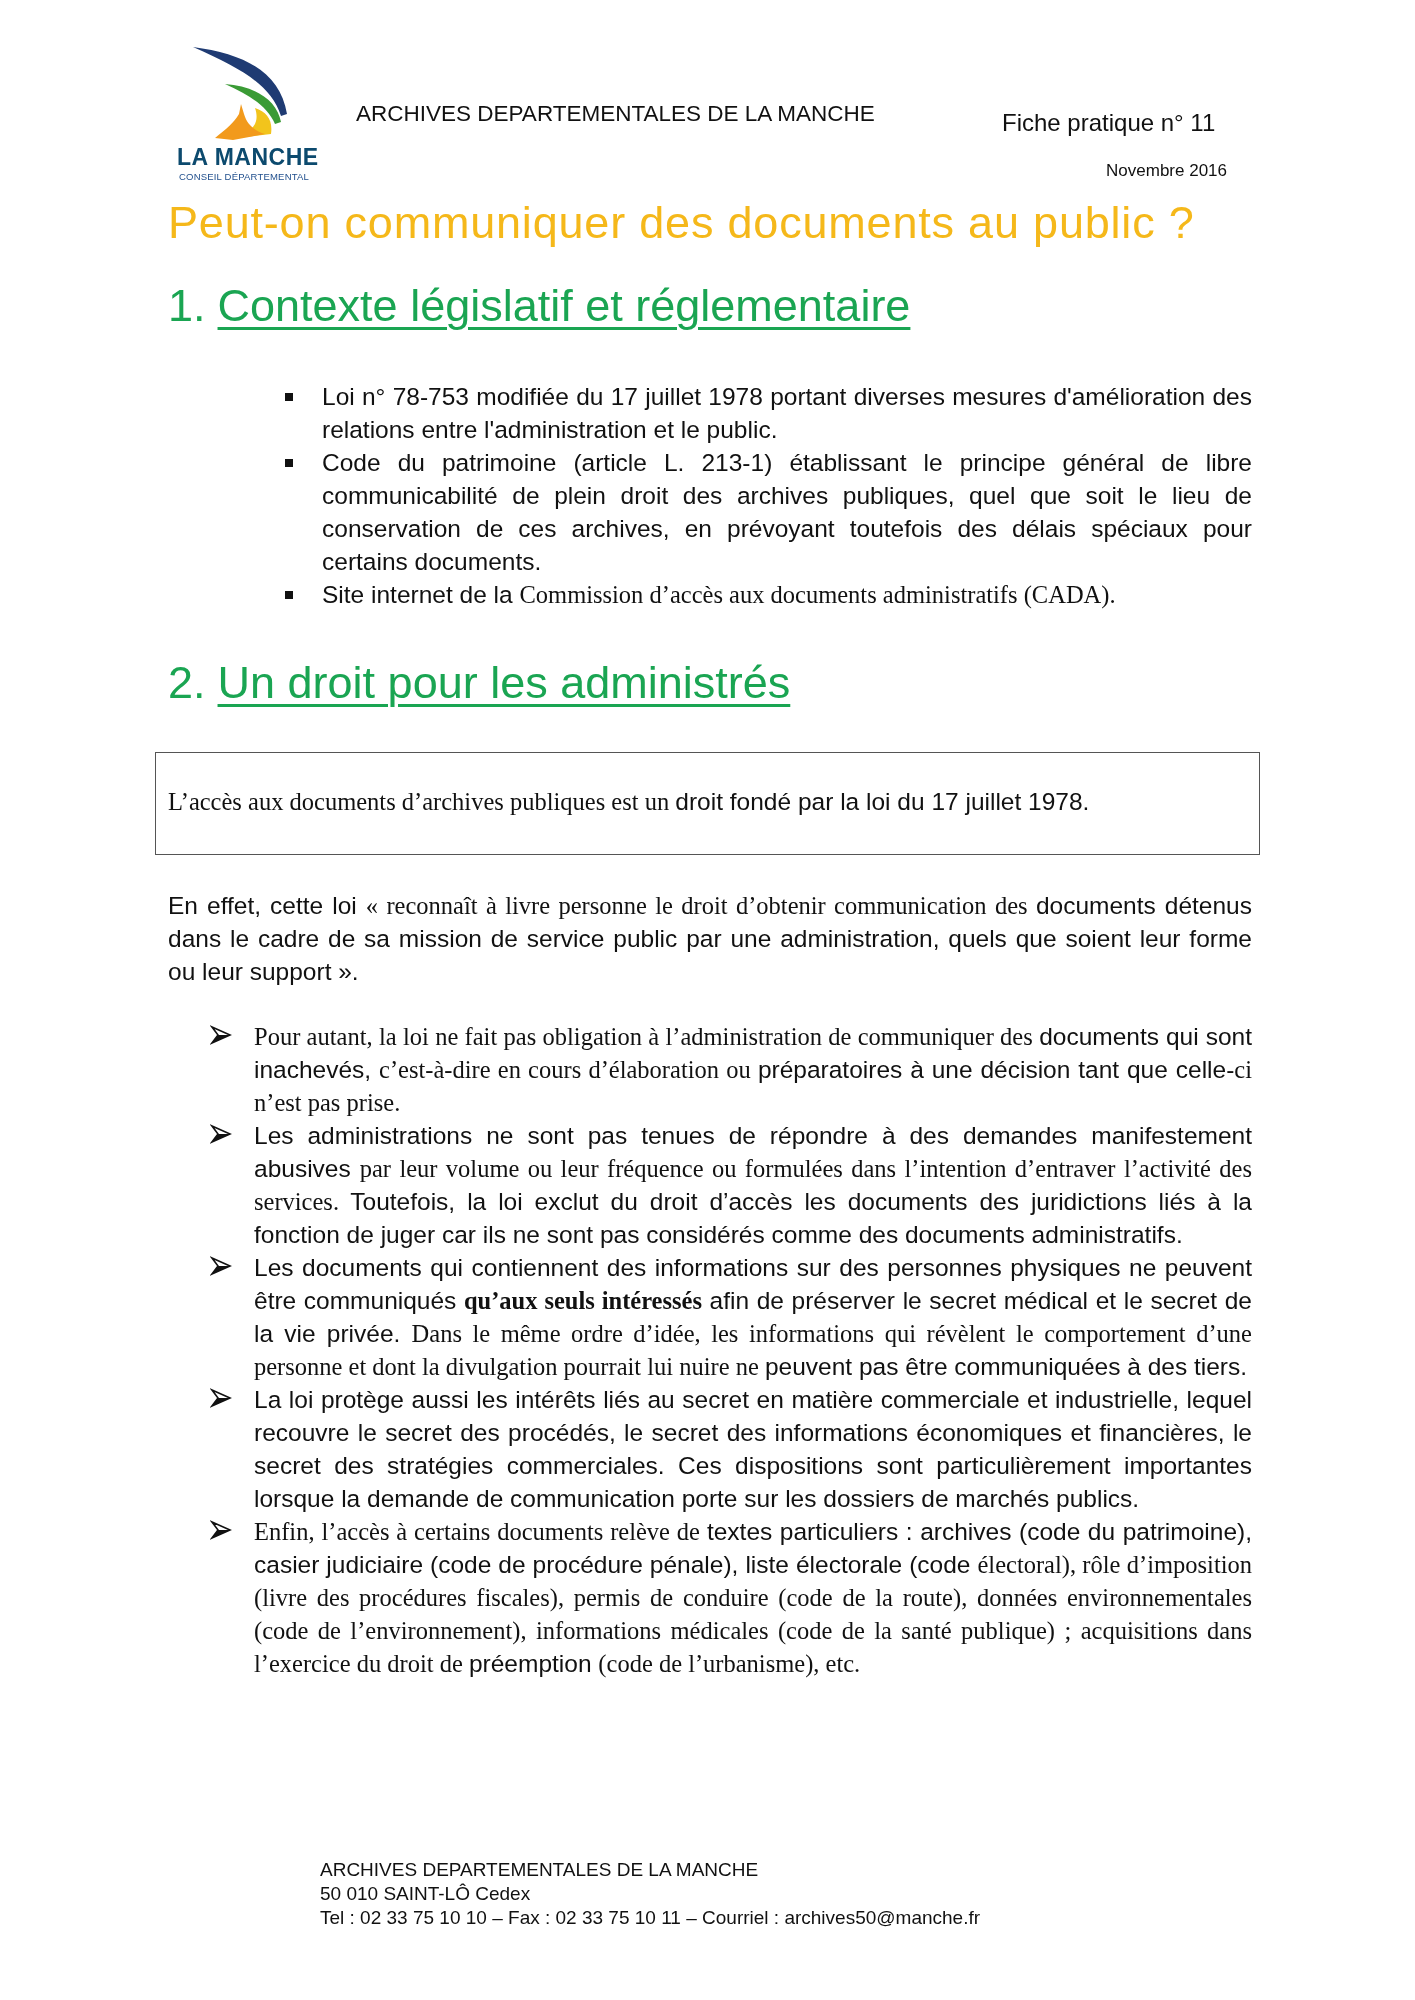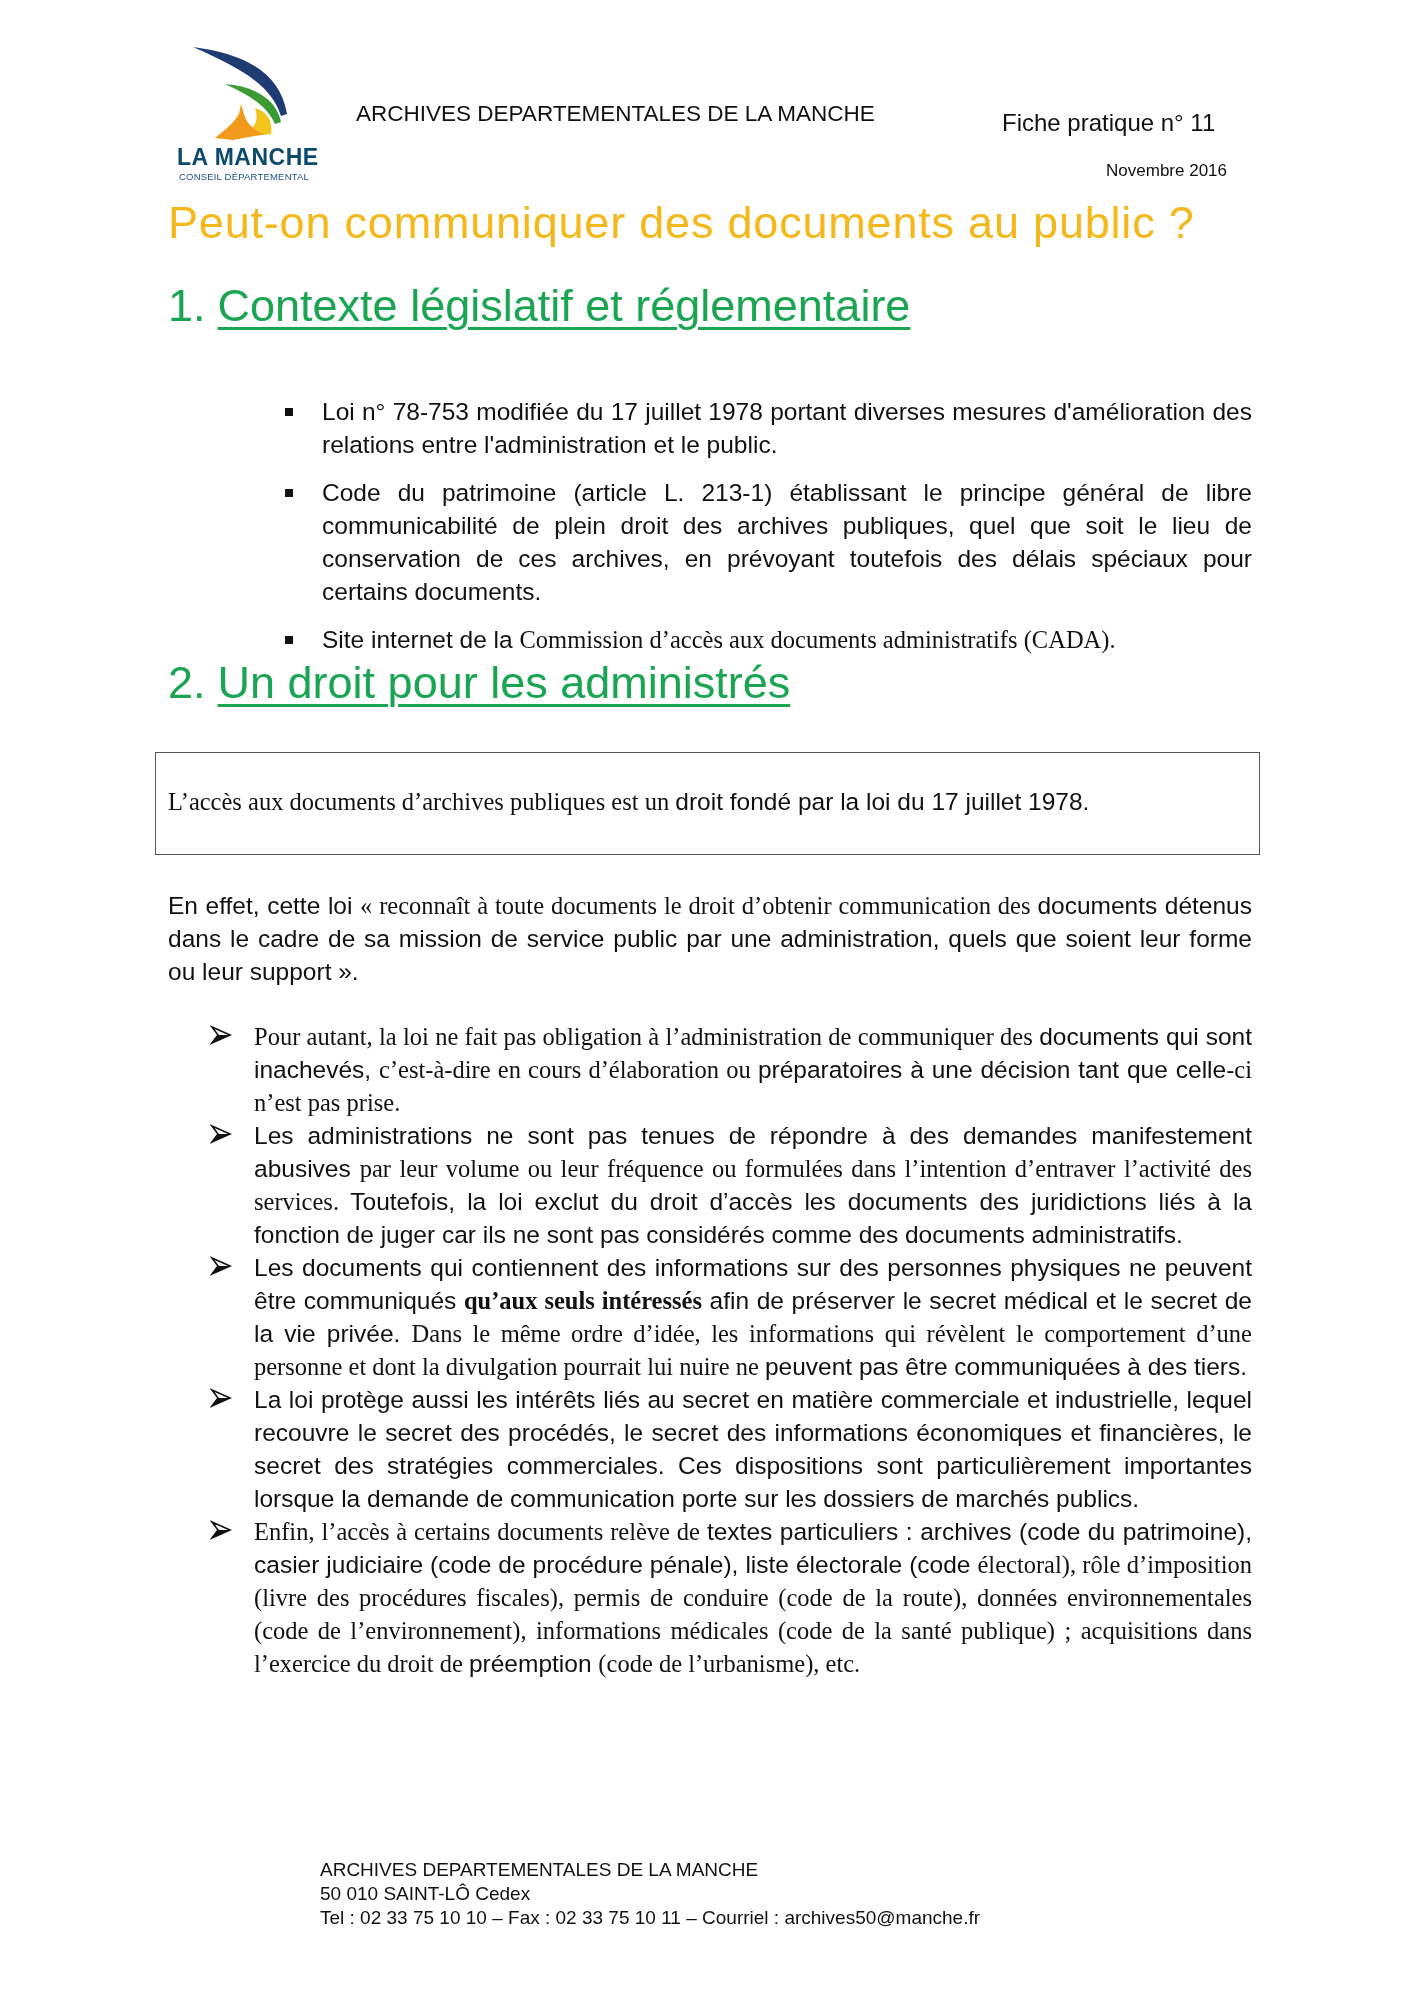--- a/index.html
+++ b/index.html
@@ -32,21 +32,21 @@
     .section-title .txt { text-decoration: underline; text-decoration-thickness: 3px; text-underline-offset: 6px; }
     .s1 { top: 280px; }
     .s2 { top: 657px; }
 
     .body-text {
       font-family: "Liberation Sans", sans-serif; font-size: 24.5px; line-height: 33px;
       text-align: justify; color: #111;
     }
     .serif { font-family: "Liberation Serif", serif; }
     .list1 { position: absolute; left: 282px; top: 380px; width: 970px; margin: 0; padding: 0; list-style: none; }
-    .list1 li { position: relative; padding-left: 40px; margin-top: 15px; }
+    .list1 li { position: relative; padding-left: 40px; }
     .list1 li .sq {
       position: absolute; left: 3px; top: 13px; width: 8px; height: 8px; background: #111;
     }
 
     .box {
       position: absolute; left: 155px; top: 752px; width: 1105px; height: 103px;
       border: 1.5px solid #555; box-sizing: border-box;
     }
     .box-text {
       position: absolute; left: 12px; top: 35px; font-size: 24.5px; white-space: nowrap; text-align: center;
@@ -101,21 +101,21 @@
 
 <h2 class="section-title s2" style="margin:0;font-weight:normal;">
   <span class="num">2.</span><span class="txt">Un droit pour les administrés</span>
 </h2>
 
 <div class="box">
   <div class="box-text"><span class="serif">L’accès aux documents d’archives publiques est un </span><span>droit fondé par la loi du 17 juillet 1978.</span></div>
 </div>
 
 <p class="para body-text" style="margin:0;">
-  <span>En effet, cette loi </span><span class="serif">« reconnaît à toute documents le droit d’obtenir communication des </span><span>documents détenus dans le cadre de sa mission de service public par une administration, quels que soient leur forme ou leur support ».</span>
+  <span>En effet, cette loi </span><span class="serif">« reconnaît à livre personne le droit d’obtenir communication des </span><span>documents détenus dans le cadre de sa mission de service public par une administration, quels que soient leur forme ou leur support ».</span>
 </p>
 
 <ul class="list2 body-text">
   <li>
     <svg class="arrow" viewBox="0 0 22 22">
         <path d="M2 3 L20 11 L2 19 L8 11 Z" fill="none" stroke="#111" stroke-width="1.6"></path>
         <path d="M2 19 L20 11 L8 11 Z" fill="#111"></path>
       </svg>
     <span class="serif">Pour autant, la loi ne fait pas obligation à l’administration de communiquer des </span><span>documents qui sont inachevés, </span><span class="serif">c’est-à-dire en cours d’élaboration ou </span><span>préparatoires à une décision tant que celle-</span><span class="serif">ci n’est pas prise.</span>
   </li>

